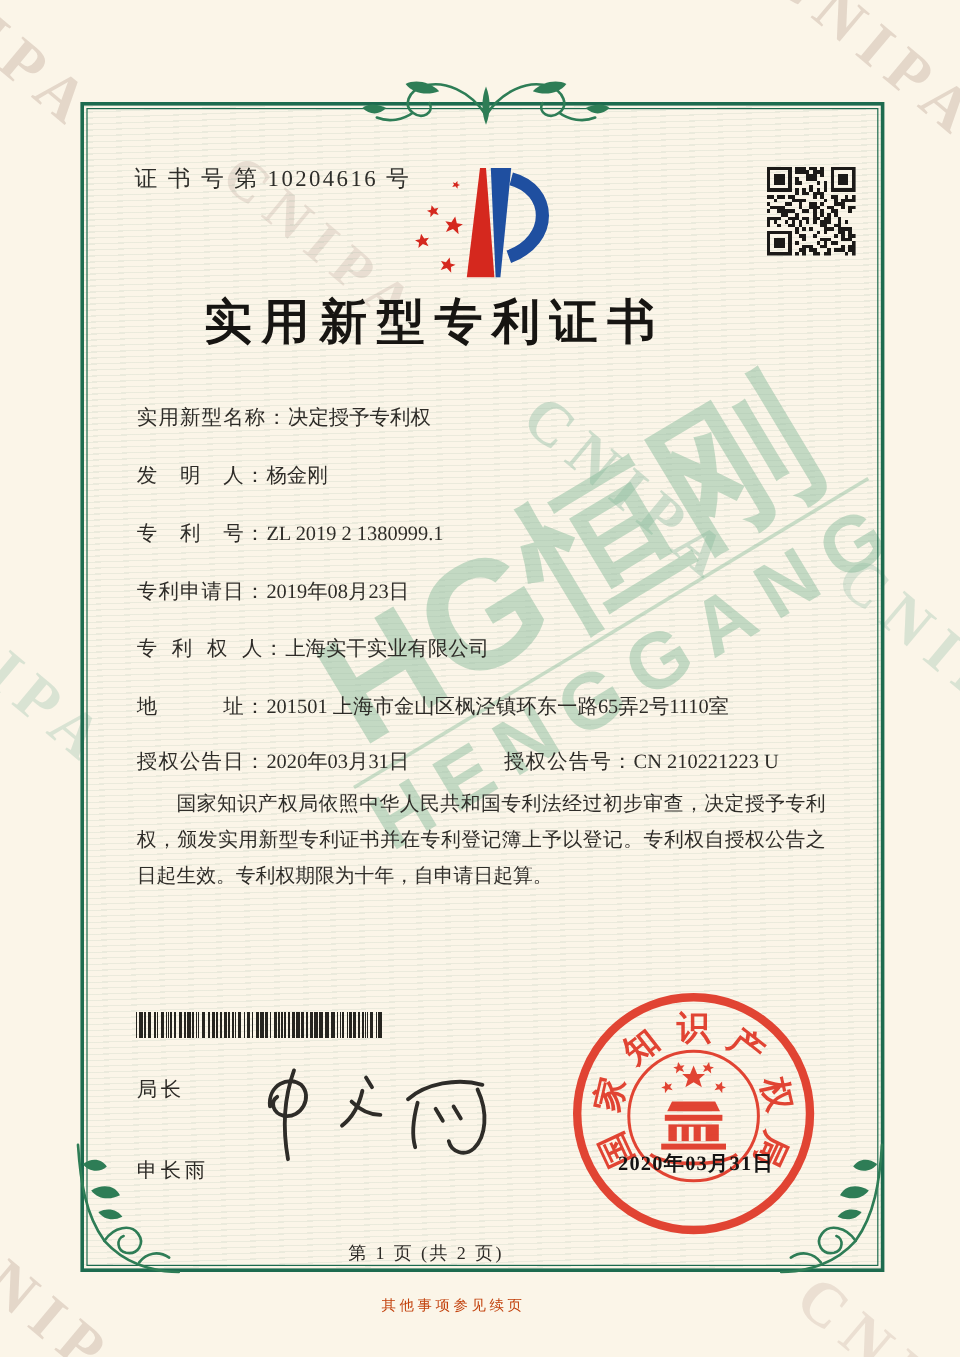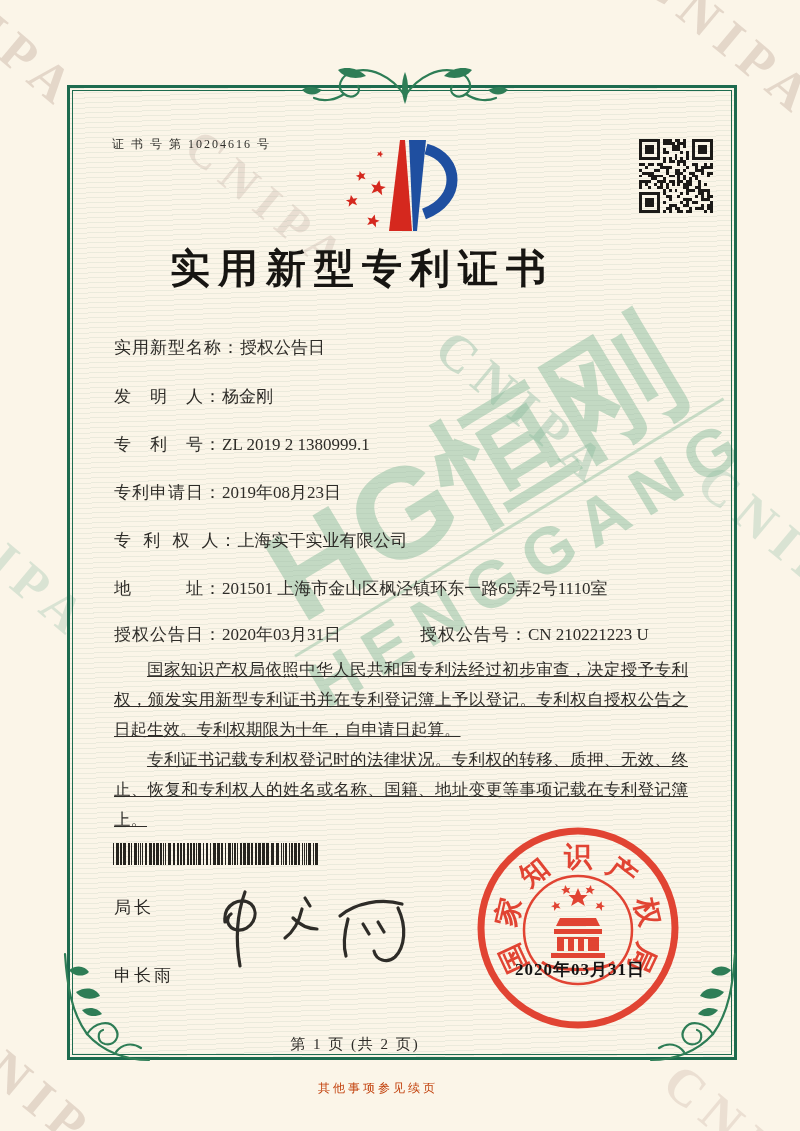--- a/index.html
+++ b/index.html
@@ -35,34 +35,34 @@
     left:67px;top:85px;width:670px;height:975px;
     border:3px solid #1d6b4f;box-sizing:border-box;
     background:
       repeating-linear-gradient(178deg, rgba(150,178,158,0.16) 0 1px, rgba(0,0,0,0) 1px 5px);
   }
   .frame::after{
     content:"";position:absolute;inset:2px;border:1px solid #1d6b4f;
   }
 
   
-  .cert-no{left:112px;top:136px;font-size:12px;letter-spacing:2px;color:#2e2e2a;}
+  .cert-no{left:112px;top:136px;font-size:19px;letter-spacing:2px;color:#2e2e2a;}
   .title{
     left:0;top:241px;width:724px;text-align:center;
     font-size:40px;font-weight:bold;letter-spacing:8px;color:#171512;
   }
 
   
   .field-row{left:114px;font-size:17px;color:#2e2c28;white-space:nowrap;}
   .field-row .lab{letter-spacing:1px;}
   .grant-col{position:absolute;left:306px;top:0;white-space:nowrap;}
 
   
   .paras{left:114px;top:655px;width:574px;font-size:16.5px;line-height:1.82;
-    text-align:justify;color:#2f2d29;text-decoration:underline;}
+    text-align:justify;color:#2f2d29;}
   .paras p{margin:0;text-indent:2em;}
 
   
   .barcode{left:113px;top:843px;}
   .signer{left:114px;font-size:17px;letter-spacing:3px;color:#2c2a26;}
   .sig-svg{left:205px;top:872px;}
   .sig-svg path{stroke:#2e2c28;stroke-width:3.2;fill:none;stroke-linecap:round;stroke-linejoin:round;}
   .seal{left:472px;top:822px;opacity:0.93;}
   .seal-date{left:492px;top:958px;width:176px;text-align:center;
     font-size:17px;letter-spacing:1px;color:#141414;font-weight:bold;}
@@ -450,21 +450,21 @@
       <rect x="16" y="24" width="1" height="1" fill="#1c1a18"></rect>
       <rect x="17" y="24" width="1" height="1" fill="#1c1a18"></rect>
       <rect x="22" y="24" width="1" height="1" fill="#1c1a18"></rect>
       <rect x="24" y="24" width="1" height="1" fill="#1c1a18"></rect>
     </svg>
 </div>
 
 <div class="abs title">实用新型专利证书</div>
 
 <div class="abs field-row" style="top:336px;">
-  <span class="lab">实用新型名称：</span><span>授权公告日</span>
+  <span class="lab">实用新型名称：</span><span>决定授予专利权</span>
 </div>
 <div class="abs field-row" style="top:385px;">
   <span class="lab">发　明　人：</span><span>杨金刚</span>
 </div>
 <div class="abs field-row" style="top:433px;text-align:center;">
   <span class="lab">专　利　号：</span><span>ZL 2019 2 1380999.1</span>
 </div>
 <div class="abs field-row" style="top:481px;">
   <span class="lab">专利申请日：</span><span>2019年08月23日</span>
 </div>
@@ -476,21 +476,20 @@
 </div>
 <div class="abs field-row" style="top:623px;">
   <span class="lab">授权公告日：</span><span>2020年03月31日</span>
   <span class="grant-col">
     <span class="lab">授权公告号：</span><span>CN 210221223 U</span>
   </span>
 </div>
 
 <div class="abs paras">
   <p>国家知识产权局依照中华人民共和国专利法经过初步审查，决定授予专利权，颁发实用新型专利证书并在专利登记簿上予以登记。专利权自授权公告之日起生效。专利权期限为十年，自申请日起算。</p>
-  <p>专利证书记载专利权登记时的法律状况。专利权的转移、质押、无效、终止、恢复和专利权人的姓名或名称、国籍、地址变更等事项记载在专利登记簿上。</p>
 </div>
 
 <div class="abs barcode">
   <svg id="bar-svg" width="208" height="22" viewBox="0 0 208 22" shape-rendering="crispEdges">
       <rect x="0" y="0" width="1" height="22" fill="#26241f"></rect>
       <rect x="3" y="0" width="3" height="22" fill="#26241f"></rect>
       <rect x="7" y="0" width="2" height="22" fill="#26241f"></rect>
       <rect x="10" y="0" width="3" height="22" fill="#26241f"></rect>
       <rect x="15" y="0" width="2" height="22" fill="#26241f"></rect>
       <rect x="18" y="0" width="1" height="22" fill="#26241f"></rect>

